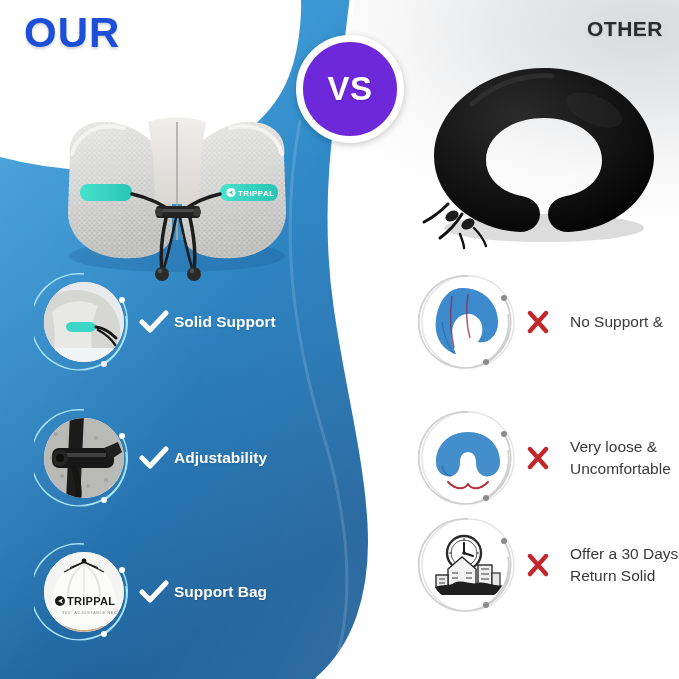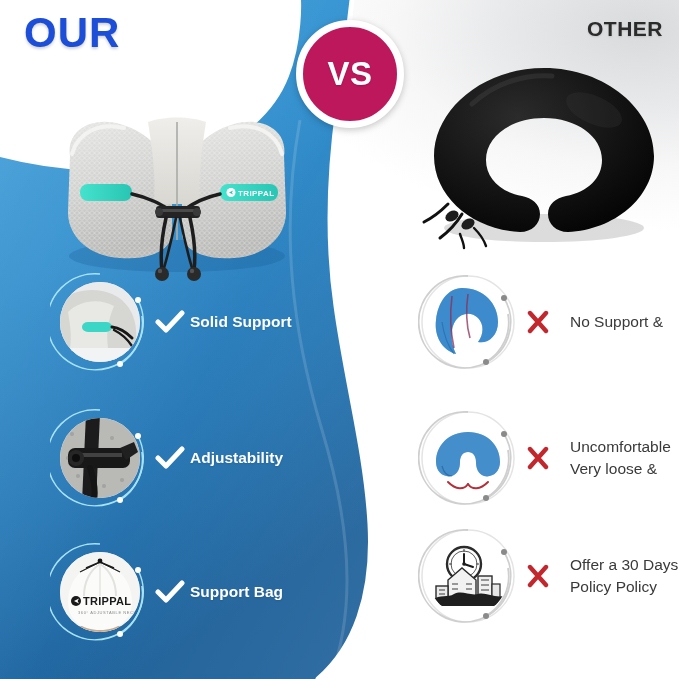--- a/index.html
+++ b/index.html
@@ -41,41 +41,41 @@
   }
   .other-title{
     position:absolute;right:16px;top:16px;
     font-size:21px;font-weight:bold;letter-spacing:.5px;
     color:#2b2b2b;text-align:center;line-height:1.22;
     text-shadow:0 1px 2px rgba(0,0,0,0.12);
   }
 
   
   .vs-badge{
-    position:absolute;left:296px;top:20px;width:108px;height:108px;
+    position:absolute;left:296px;top:35px;width:108px;height:108px;
     border-radius:50%;
-    background:#be185d;
+    background:#6d28d9;
     border:7px solid #ffffff;
     box-sizing:border-box;
     display:flex;align-items:center;justify-content:center;
     box-shadow:0 2px 7px rgba(0,0,0,0.22);
     z-index:9;
   }
   .vs-badge span{
     color:#ffffff;font-size:33px;font-weight:bold;letter-spacing:.5px;
     text-shadow:0 1px 2px rgba(0,0,0,0.18);
   }
 
   
   .hero-left{position:absolute;left:52px;top:108px;width:250px;height:180px;}
   .hero-right{position:absolute;left:418px;top:52px;width:250px;height:200px;}
 
   
   .row{position:absolute;display:flex;align-items:center;}
-  .row.left{left:50px;}
+  .row.left{left:34px;}
   .row.right{left:418px;}
 
   .thumb-wrap{position:relative;width:100px;height:100px;flex:0 0 100px;}
   .thumb-img{
     position:absolute;left:10px;top:10px;width:80px;height:80px;
     border-radius:50%;overflow:hidden;
     background:#fff;
   }
   .thumb-img svg{display:block;}
   .ring{position:absolute;left:0;top:0;width:100px;height:100px;}
@@ -417,26 +417,26 @@
         <circle cx="86" cy="26" r="3" fill="#8a8a8a"></circle>
         <circle cx="68" cy="90" r="3" fill="#8a8a8a"></circle>
       </svg>
     </div>
     <div class="mark">
       <svg width="24" height="24" viewBox="0 0 24 24">
         <path d="M4,3 L20,21 M20,3 L4,21" stroke="#c1272d" stroke-width="4.4" stroke-linecap="round"></path>
       </svg>
     </div>
     <div class="row-label">
+      <div>Very loose &amp;</div>
       <div>Uncomfortable</div>
-      <div>Very loose &amp;</div>
-    </div>
-  </div>
-
-  <div class="row right" style="top:526px">
+    </div>
+  </div>
+
+  <div class="row right" style="top:515px">
     <div class="thumb-wrap">
       <div class="thumb-img">
         <svg width="80" height="80" viewBox="0 0 80 80">
           <rect width="80" height="80" fill="#ffffff"></rect>
 
           <circle cx="36" cy="28" r="17" fill="none" stroke="#2b2b2b" stroke-width="2.4"></circle>
           <circle cx="36" cy="28" r="13" fill="none" stroke="#5a5a5a" stroke-width="1"></circle>
           <path d="M36,28 L36,18 M36,28 L45,31" stroke="#1c1c1c" stroke-width="2" stroke-linecap="round"></path>
           <circle cx="36" cy="28" r="1.8" fill="#1c1c1c"></circle>
           <g stroke="#3d3d3d" stroke-width="1">
@@ -466,17 +466,17 @@
         <circle cx="68" cy="90" r="3" fill="#8a8a8a"></circle>
       </svg>
     </div>
     <div class="mark">
       <svg width="24" height="24" viewBox="0 0 24 24">
         <path d="M4,3 L20,21 M20,3 L4,21" stroke="#c1272d" stroke-width="4.4" stroke-linecap="round"></path>
       </svg>
     </div>
     <div class="row-label">
       <div>Offer a 30 Days</div>
-      <div>Policy Policy</div>
+      <div>Return Solid</div>
     </div>
   </div>
 
 </div>
 
 </body></html>

